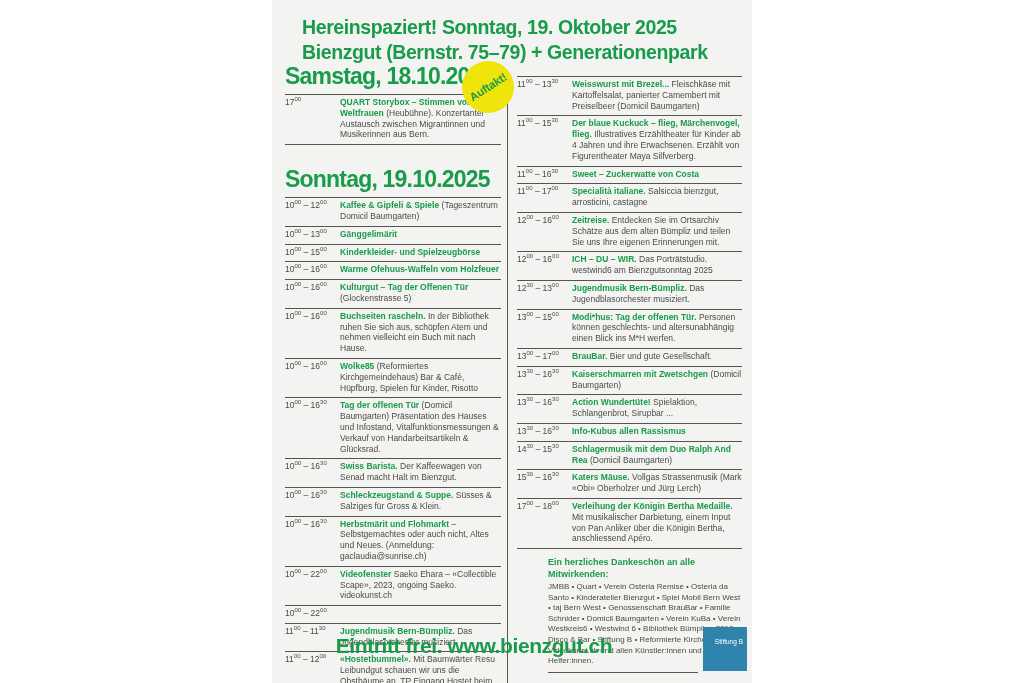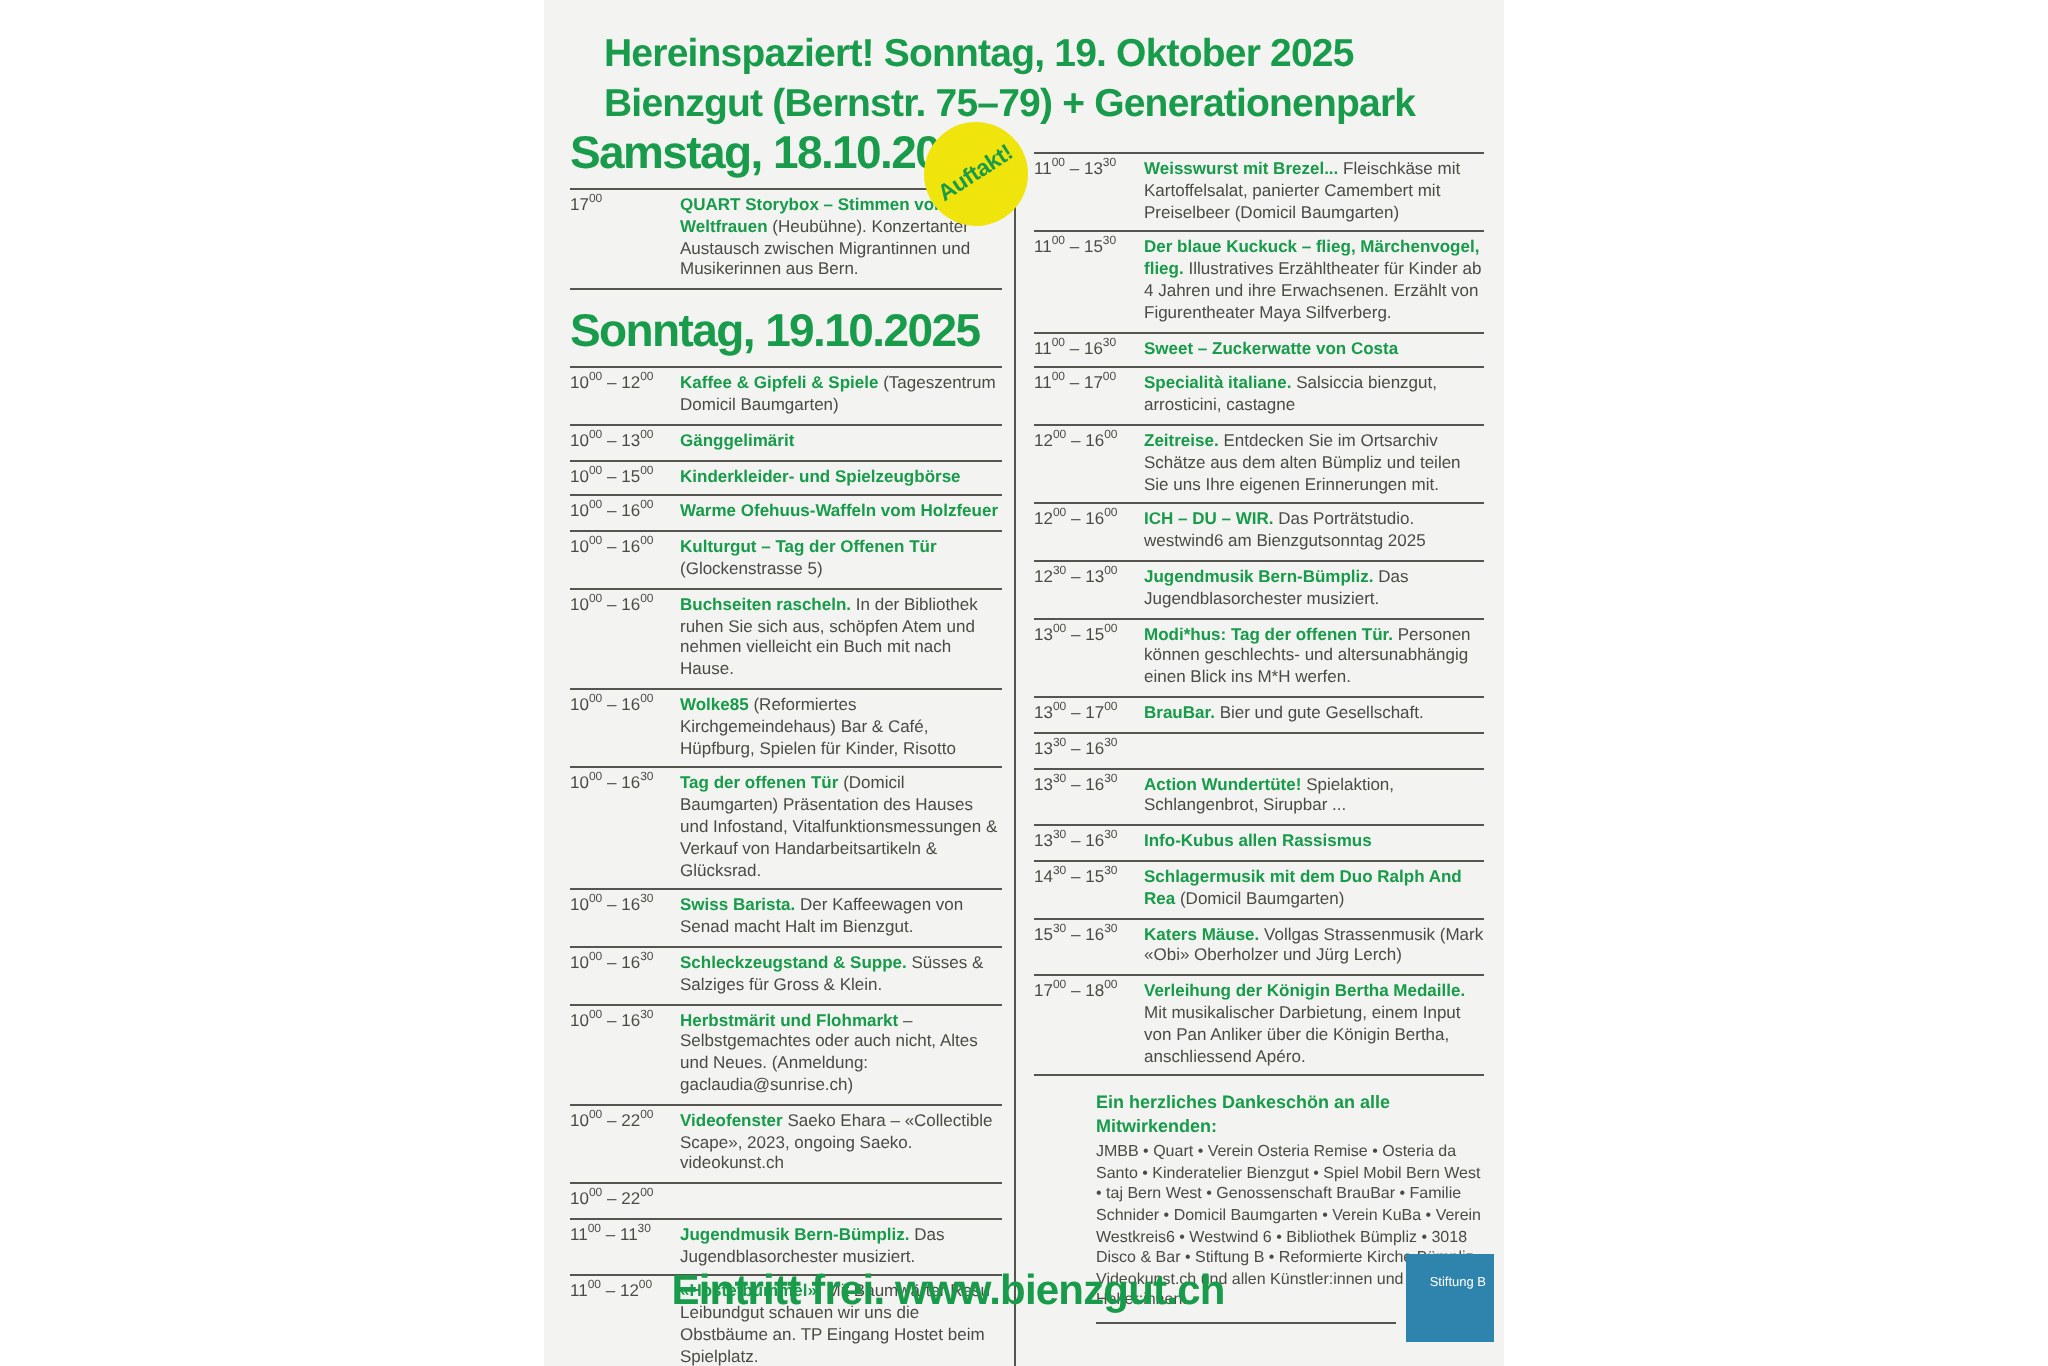--- a/index.html
+++ b/index.html
@@ -19,21 +19,21 @@
   .time{flex:0 0 55px;width:55px;font-size:8.5px;color:#4b4b45;line-height:10.8px;white-space:nowrap;}
   .time sup{font-size:6px;line-height:0;}
   .desc{flex:1;font-size:8.5px;line-height:10.8px;color:#4b4b45;}
   .desc .t{color:#189b4a;font-weight:bold;}
 
   #badge{position:absolute;left:190px;top:61px;width:52px;height:52px;border-radius:50%;
          background:#f0e40d;display:flex;align-items:center;justify-content:center;
          transform:rotate(-33deg);z-index:2;}
   #badge span{color:#189b4a;font-weight:bold;font-size:11.5px;letter-spacing:-0.2px;}
 
-  #sonntag-title{margin-top:7px;}
+  #sonntag-title{margin-top:21px;}
 
   #credits{margin-top:4px;padding-top:3px;margin-left:31px;}
   #credits .c-title{font-size:9px;font-weight:bold;color:#189b4a;line-height:12px;margin-bottom:2px;}
   #credits .c-text{font-size:8px;color:#4b4b45;line-height:10.6px;}
   #credits .c-rule{border-top:1px solid #55544e;width:150px;margin-top:5px;}
 
   #logo{position:absolute;left:431px;top:627px;width:44px;height:44px;background:#2e84ad;
         box-sizing:border-box;padding:3px 4px;text-align:right;}
   #logo span{color:#ffffff;font-size:6.5px;line-height:7px;}
 
@@ -162,20 +162,21 @@
             <div class="row">
               <div class="time">13<sup>00</sup> – 15<sup>00</sup></div>
               <div class="desc"><span class="t">Modi*hus: Tag der offenen Tür.</span> <span class="d">Personen können geschlechts- und altersunabhängig einen Blick ins M*H werfen.</span></div>
             </div>
             <div class="row">
               <div class="time">13<sup>00</sup> – 17<sup>00</sup></div>
               <div class="desc"><span class="t">BrauBar.</span> <span class="d">Bier und gute Gesellschaft.</span></div>
             </div>
             <div class="row">
               <div class="time">13<sup>30</sup> – 16<sup>30</sup></div>
+              <div class="desc"><span class="t">Kaiserschmarren mit Zwetschgen</span> <span class="d">(Domicil Baumgarten)</span></div>
             </div>
             <div class="row">
               <div class="time">13<sup>30</sup> – 16<sup>30</sup></div>
               <div class="desc"><span class="t">Action Wundertüte!</span> <span class="d">Spielaktion, Schlangenbrot, Sirupbar ...</span></div>
             </div>
             <div class="row">
               <div class="time">13<sup>30</sup> – 16<sup>30</sup></div>
               <div class="desc"><span class="t">Info-Kubus allen Rassismus</span> <span class="d"></span></div>
             </div>
             <div class="row">

